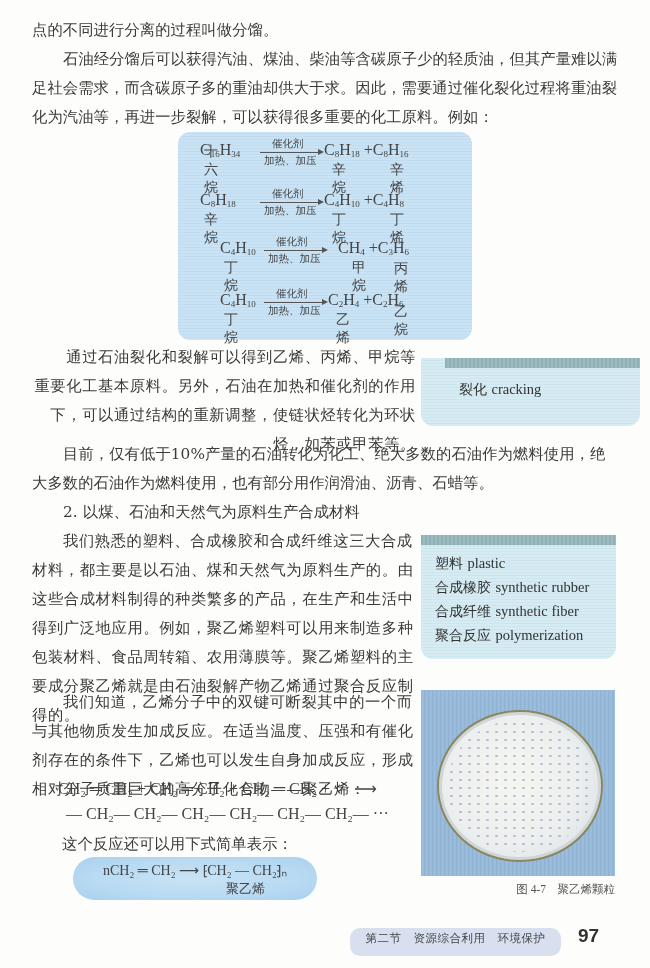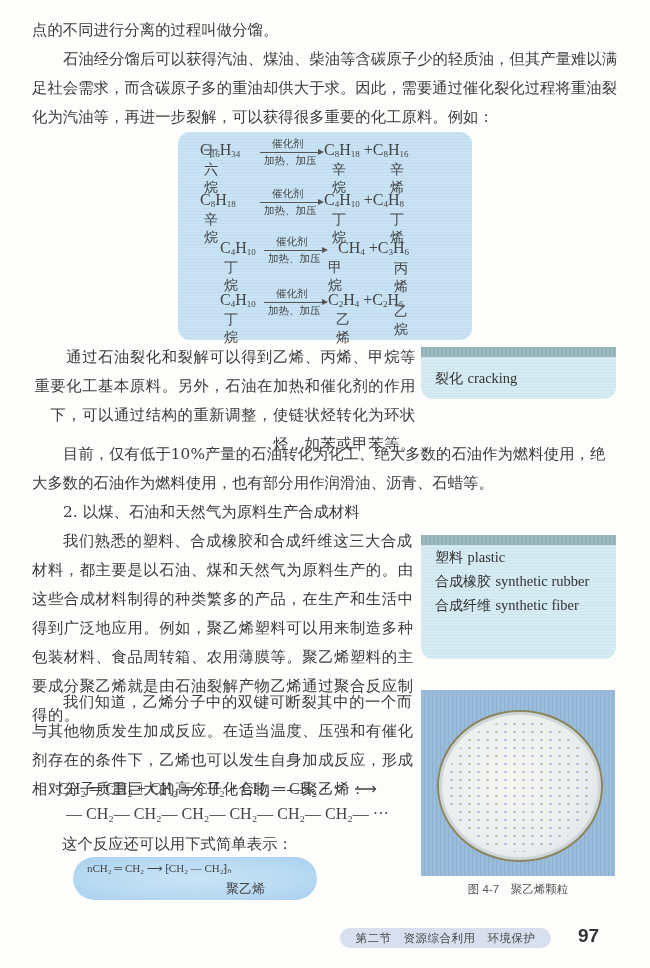--- a/index.html
+++ b/index.html
@@ -44,23 +44,23 @@
     position:absolute; left:16px; top:20px; width:162px; height:148px; border-radius:50%;
     border:2px solid #8a8660;
     background: radial-gradient(circle at 45% 45%, #f6f6f0 0%, #ecefee 55%, #dfe4e8 80%, #b9c6d4 100%);
     box-shadow: inset 0 0 0 3px #cfd6d8;
   }
   .dish::after {
     content:""; position:absolute; inset:8px; border-radius:50%;
     background-image: radial-gradient(#7f95bd 1px, transparent 1.6px);
     background-size:9px 8px; opacity:0.55;
   }
-  .caption { position:absolute; left:421px; top:882px; width:194px; text-align:center; font-size:11.5px; color:#555; font-family:Liberation Sans, sans-serif; }
+  .caption { position:absolute; left:421px; top:882px; width:194px; text-align:right; font-size:11.5px; color:#555; font-family:Liberation Serif, serif; }
   .footer-pill {
-    position:absolute; left:340px; top:928px; width:211px; height:20px; border-radius:10px;
+    position:absolute; left:350px; top:928px; width:211px; height:28px; border-radius:10px;
     background:#d8e0f0; font-family:"DejaVu Sans", sans-serif; font-size:11.5px; color:#444;
     line-height:20px; text-align:center; letter-spacing:0.5px;
   }
   .pagenum { position:absolute; left:578px; top:925px; font-family:"Liberation Sans", sans-serif; font-weight:bold; font-size:19px; color:#333; }
 </style>
 </head>
 <body>
 
 <div class="p" style="top:16px;">点的不同进行分离的过程叫做分馏。</div>
 <div class="p indent" style="top:45px;">石油经分馏后可以获得汽油、煤油、柴油等含碳原子少的轻质油，但其产量难以满足社会需求，而含碳原子多的重油却供大于求。因此，需要通过催化裂化过程将重油裂化为汽油等，再进一步裂解，可以获得很多重要的化工原料。例如：</div>
@@ -88,66 +88,67 @@
     <div class="nm" style="position:absolute;left:332px;top:211px;">丁烷</div>
     <div class="nm" style="position:absolute;left:390px;top:211px;">丁烯</div>
     </div>
     <div class="rx" style="left: 0px; top: 0px;">
     <div class="f" style="position:absolute;left:220px;top:239px;">C<sub>4</sub>H<sub>10</sub></div>
     <div class="nm" style="position:absolute;left:224px;top:259px;">丁烷</div>
     <div class="cond-top" style="left:276px;top:235px;">催化剂</div>
     <div class="arrow" style="left:264px;top:250px;"></div>
     <div class="cond-top" style="left:268px;top:252px;">加热、加压</div>
     <div class="f" style="position:absolute;left:338px;top:239px;">CH<sub></sub><sub>4</sub> +C<sub>3</sub>H<sub>6</sub></div>
-    <div class="nm" style="position:absolute;left:328px;top:259px;text-align:center;">甲烷</div>
+    <div class="nm" style="position:absolute;left:352px;top:259px;text-align:center;">甲烷</div>
     <div class="nm" style="position:absolute;left:394px;top:260px;">丙烯</div>
     </div>
     <div class="rx" style="left: 0px; top: 0px;">
     <div class="f" style="position:absolute;left:220px;top:291px;">C<sub>4</sub>H<sub>10</sub></div>
     <div class="nm" style="position:absolute;left:224px;top:311px;">丁烷</div>
     <div class="cond-top" style="left:276px;top:287px;">催化剂</div>
     <div class="arrow" style="left:264px;top:302px;"></div>
     <div class="cond-top" style="left:268px;top:304px;">加热、加压</div>
     <div class="f" style="position:absolute;left:328px;top:291px;">C<sub>2</sub>H<sub>4</sub> +C<sub>2</sub>H<sub>6</sub></div>
     <div class="nm" style="position:absolute;left:336px;top:311px;">乙烯</div>
     <div class="nm" style="position:absolute;left:394px;top:303px;">乙烷</div>
     </div>
   </div>
 
 <div class="p narrow indent" style="top:343px;text-align:right;">通过石油裂化和裂解可以得到乙烯、丙烯、甲烷等重要化工基本原料。另外，石油在加热和催化剂的作用下，可以通过结构的重新调整，使链状烃转化为环状烃，如苯或甲苯等。</div>
 
-<div class="side" style="top:347px; height:52px;">
+<div class="side" style="top:358px; height:68px;padding-left:24px;">
   <div class="bar"></div>
   <div class="term" style="padding-top:9px;">
     <span>裂化</span>
     <span class="en">cracking</span>
   </div>
 </div>
 
 <div class="p indent" style="top:440px;">目前，仅有低于10%产量的石油转化为化工、绝大多数的石油作为燃料使用，绝大多数的石油作为燃料使用，也有部分用作润滑油、沥青、石蜡等。</div>
 <div class="p indent" style="top:498px;">2. 以煤、石油和天然气为原料生产合成材料</div>
 <div class="p narrow indent" style="top:527px;">我们熟悉的塑料、合成橡胶和合成纤维这三大合成材料，都主要是以石油、煤和天然气为原料生产的。由这些合成材料制得的种类繁多的产品，在生产和生活中得到广泛地应用。例如，聚乙烯塑料可以用来制造多种包装材料、食品周转箱、农用薄膜等。聚乙烯塑料的主要成分聚乙烯就是由石油裂解产物乙烯通过聚合反应制得的。</div>
 
 <div class="side" style="top:535px; height:124px;">
   <div class="bar"></div>
-  <div id="terms" style="">
+  <div id="terms" style="padding-top:6px;">
       <div class="term"><span>塑料</span> <span class="en">plastic</span></div>
       <div class="term"><span>合成橡胶</span> <span class="en">synthetic rubber</span></div>
       <div class="term"><span>合成纤维</span> <span class="en">synthetic fiber</span></div>
+      <div class="term"><span>聚合反应</span> <span class="en">polymerization</span></div>
     </div>
 </div>
 
 <div class="p narrow indent" style="top:688px;">我们知道，乙烯分子中的双键可断裂其中的一个而与其他物质发生加成反应。在适当温度、压强和有催化剂存在的条件下，乙烯也可以发生自身加成反应，形成相对分子质量巨大的高分子化合物——聚乙烯：</div>
 
 <div class="eq" style="left:58px; top:779px;">CH₂ ═ CH₂ + CH₂ ═ CH₂ + CH₂ ═ CH₂ + ··· ⟶</div>
 <div class="eq" style="left:66px; top:805px;">— CH₂— CH₂— CH₂— CH₂— CH₂— CH₂— ···</div>
 <div class="p" style="left:62px; top:830px;">这个反应还可以用下式简单表示：</div>
 
 <div class="pill">
-  <div class="eq" style="left:14px; top:3px; font-size:11px;">nCH₂ ═ CH₂ ⟶ ⁅CH₂ — CH₂⁆ₙ</div>
+  <div class="eq" style="left:30px; top:3px; font-size:14px;">nCH₂ ═ CH₂ ⟶ ⁅CH₂ — CH₂⁆ₙ</div>
   <div style="position:absolute; left:153px; top:23px; font-size:13px; font-family:'DejaVu Serif', serif; color:#444;">聚乙烯</div>
 </div>
 
 <div class="photo">
   <div class="dish"></div>
 </div>
 <div class="caption">图 4-7　聚乙烯颗粒</div>
 
 <div class="footer-pill">第二节　资源综合利用　环境保护</div>
 <div class="pagenum">97</div>

